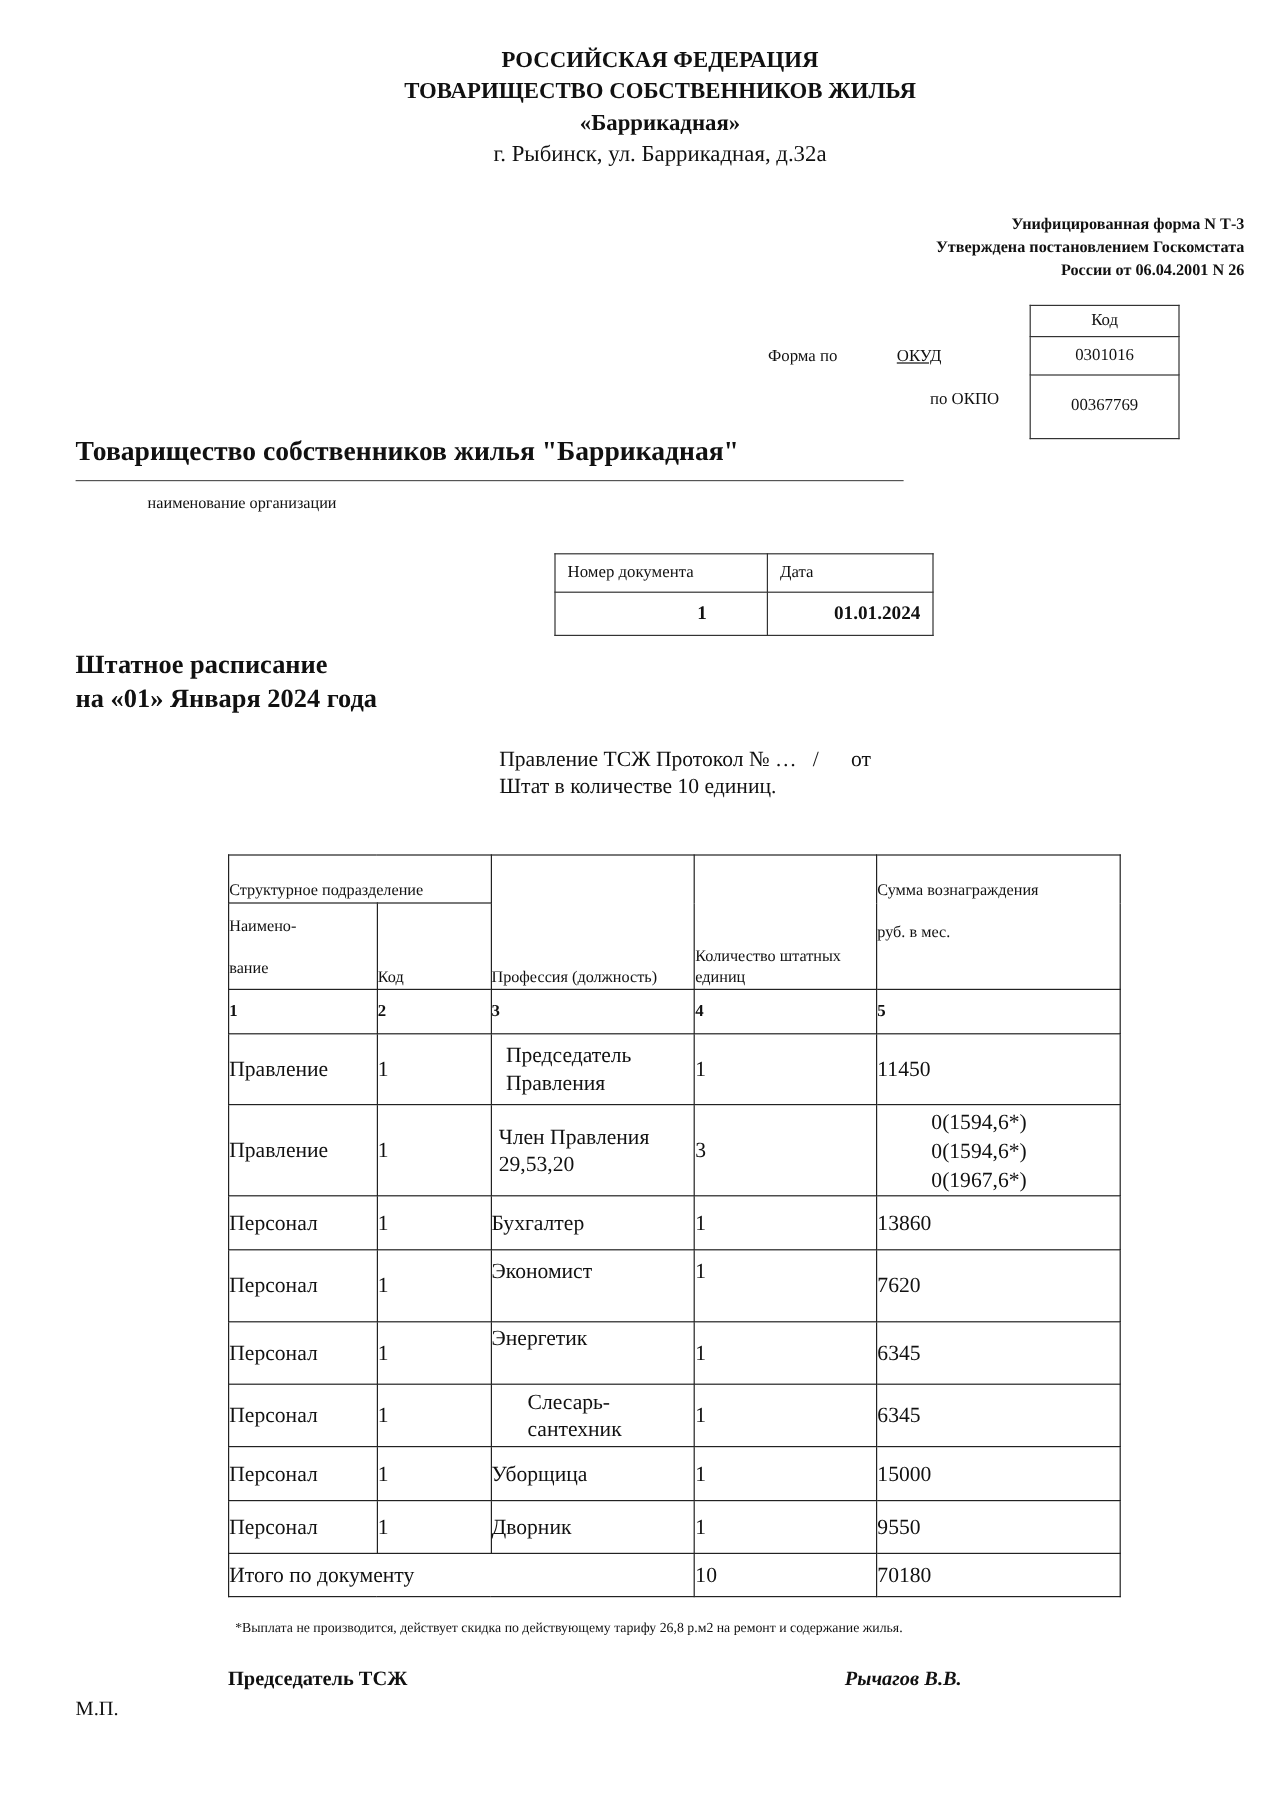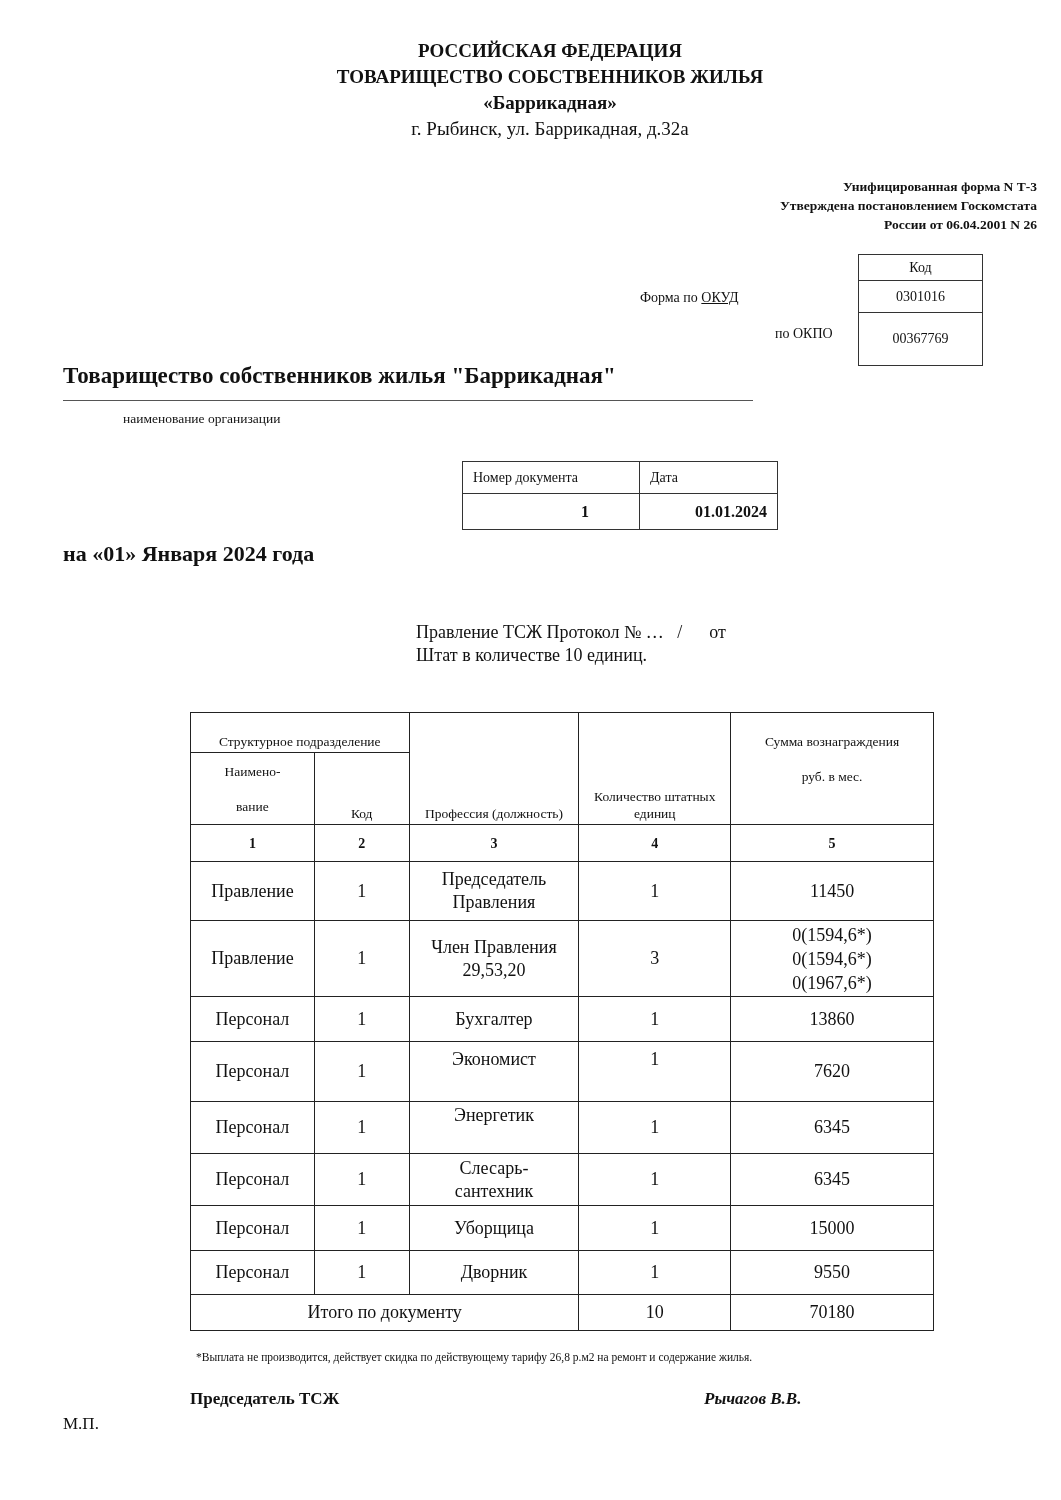--- a/index.html
+++ b/index.html
@@ -13,42 +13,42 @@
 
   .form-info { right: 24px; text-align: right; font-weight: bold; font-size: 13.5px; line-height: 19px; }
 
   table { border-collapse: collapse; }
   .codes { left: 858px; top: 254px; width: 125px; }
   .codes td { border: 1px solid #333; text-align: center; font-size: 14px; height: 26px; }
   .codes tr:nth-child(2) td { height: 32px; }
   .codes tr:nth-child(3) td { height: 53px; }
 
   .okud-label { left: 640px; top: 290px; font-size: 14px; }
-  .okud-label u { text-decoration: underline; }
+  .okud-label u { text-decoration: underline; margin-left: 46px; }
   .okpo-label { left: 775px; top: 326px; font-size: 14px; }
 
   .org-name { left: 63px; top: 363px; font-weight: bold; font-size: 23px; }
   .org-line { left: 63px; top: 400px; width: 690px; border-top: 1px solid #555; }
   .org-caption { left: 123px; top: 411px; font-size: 13.5px; }
 
   .docnum { left: 462px; top: 461px; width: 316px; }
   .docnum td { border: 1px solid #333; font-size: 14px; padding: 0 10px; }
   .docnum tr:first-child td { height: 32px; }
   .docnum tr:last-child td { height: 36px; font-weight: bold; font-size: 16px; text-align: right; }
   .docnum tr:first-child td:first-child { text-align: left; width: 177px; }
   .docnum tr:first-child td:last-child { text-align: left; }
   .docnum tr:last-child td:first-child { padding-right: 50px; }
 
   .title { left: 63px; top: 540px; font-weight: bold; font-size: 22px; line-height: 28px; }
 
   .approved { left: 416px; top: 621px; font-size: 18px; line-height: 23px; }
   .approved .b { font-weight: bold; }
 
   .main { left: 190px; top: 712px; width: 744px; }
-  .main td { border: 1.5px solid #222; text-align: center; font-size: 18px; line-height: 23px; }
+  .main td { border: 1.5px solid #222; font-size: 18px; line-height: 23px; }
   .main .hsm { font-size: 13.5px; line-height: 17px; }
   .main .num { font-weight: bold; font-size: 14px; height: 37px; }
 
   .footnote { left: 196px; top: 1351px; font-size: 11.5px; }
   .sign-left { left: 190px; top: 1389px; font-weight: bold; font-size: 17px; }
   .sign-right { left: 704px; top: 1389px; font-weight: bold; font-size: 17px; font-style: italic; }
   .mp { left: 63px; top: 1414px; font-size: 17px; }
 </style>
 </head>
 <body>
@@ -95,20 +95,21 @@
     <td>Дата</td>
   </tr>
   <tr>
     <td>1</td>
     <td>01.01.2024</td>
   </tr>
 </tbody>
   </table>
 
 <div class="abs title">
+  <div>Штатное расписание</div>
   <div>на «01» Января 2024 года</div>
 </div>
 
 <div class="abs approved">
   <div style="white-space:pre;">Правление ТСЖ Протокол № …   /      от</div>
   <div>Штат в количестве 10 единиц.</div>
 </div>
 
 <table class="abs main">
   <colgroup>

